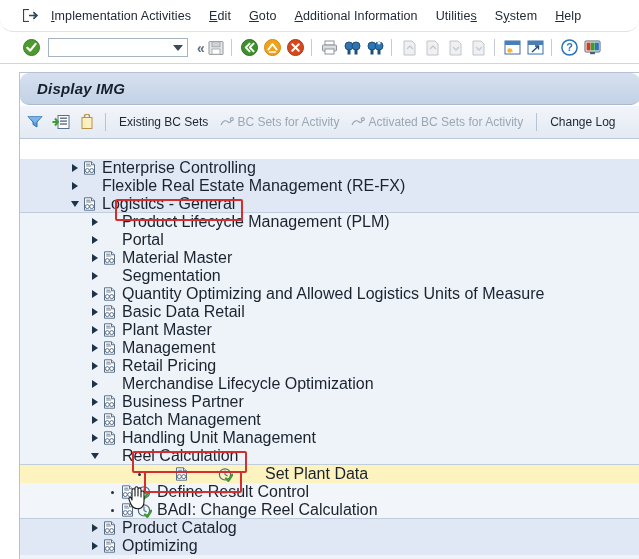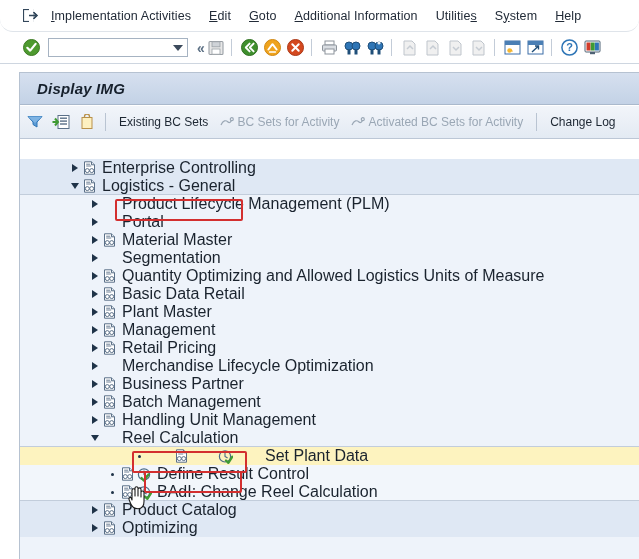--- a/index.html
+++ b/index.html
@@ -88,20 +88,21 @@
     background: #ffffff;
     border-left: 1px solid #b6c2d1;
     border-top: 1px solid #b6c2d1;
   }
   .title-bar {
     position: absolute; left: 0; top: 0;
     width: 620px; height: 32px;
     background: linear-gradient(to bottom, #d6e0ef 0%, #c3d2e6 100%);
     display: flex; align-items: center;
     border-bottom: 1px solid #aab9cc;
+    border-radius: 9px;
   }
   .title-text {
     margin-left: 17px;
     font-size: 15px; font-weight: bold; font-style: italic;
     color: #16202c; letter-spacing: .2px;
   }
 
   
   .app-toolbar {
     position: absolute; left: 0; top: 33px;
@@ -417,20 +418,29 @@
       <circle cx="4.3" cy="9.6" r="2" fill="none" stroke="#5b7088" stroke-width="1"></circle>
       <circle cx="8.7" cy="9.6" r="2" fill="none" stroke="#5b7088" stroke-width="1"></circle>
     </svg>
           </span>
           <span class="actico" style="flex: 0 0 0px;"></span>
           <span class="lbl">Enterprise Controlling</span>
         </div>
         <div class="trow band-a">
           <span style="flex: 0 0 48px;"></span>
           <span class="exp">
+            <span class="tri-r"></span>
+          </span>
+          <span class="nodeico"></span>
+          <span class="actico" style="flex: 0 0 0px;"></span>
+          <span class="lbl">Flexible Real Estate Management (RE-FX)</span>
+        </div>
+        <div class="trow band-a">
+          <span style="flex: 0 0 48px;"></span>
+          <span class="exp">
             <span class="tri-d"></span>
           </span>
           <span class="nodeico">
             <svg width="14" height="14" viewBox="0 0 14 14" style="display:block">
       <path d="M1.5 0.8 h7 l3 3 v9.4 h-10 z" fill="#ffffff" stroke="#5b7088" stroke-width="1"></path>
       <path d="M8.5 0.8 v3 h3" fill="#e2e8ef" stroke="#5b7088" stroke-width="1"></path>
       <path d="M3.2 3.2 h4 M3.2 5 h5" stroke="#5b7088" stroke-width=".9"></path>
       <circle cx="4.3" cy="9.6" r="2" fill="none" stroke="#5b7088" stroke-width="1"></circle>
       <circle cx="8.7" cy="9.6" r="2" fill="none" stroke="#5b7088" stroke-width="1"></circle>
     </svg>

